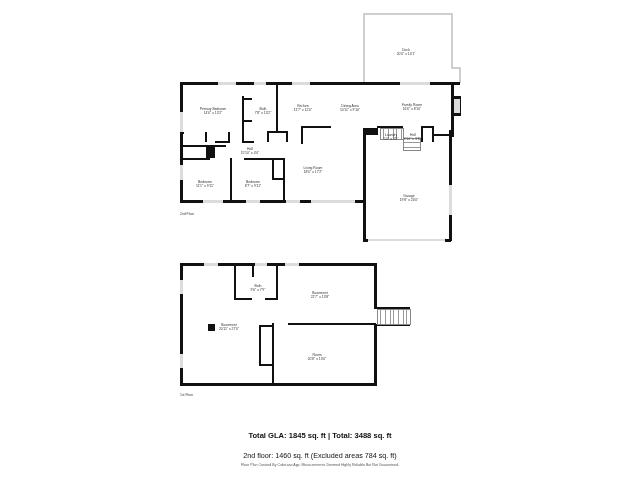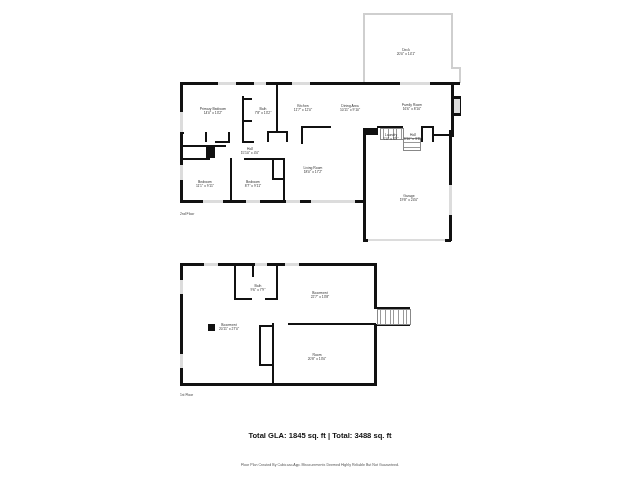--- a/index.html
+++ b/index.html
@@ -185,14 +185,15 @@
       </div>
     <div class="room-label" style="left:317px;top:353px;">
         <div>Room</div>
         <div>20'8" x 13'0"</div>
       </div>
 
     <div class="floor-label" style="left:180px;top:393px;">1st Floor</div>
   </div>
 
   <div class="line1">Total GLA: 1845 sq. ft | Total: 3488 sq. ft</div>
+  <div class="line3">2nd floor: 1460 sq. ft (Excluded areas 784 sq. ft)</div>
   <div class="line4">Floor Plan Created By Cubicasa App. Measurements Deemed Highly Reliable But Not Guaranteed.</div>
 </div>
 
 </body></html>

